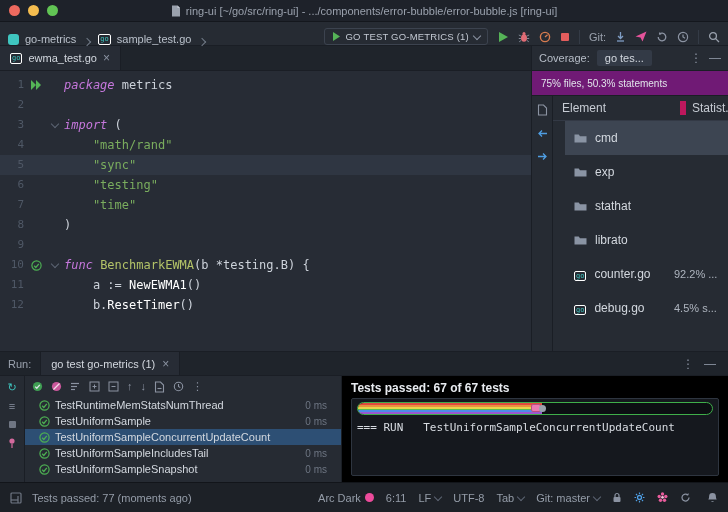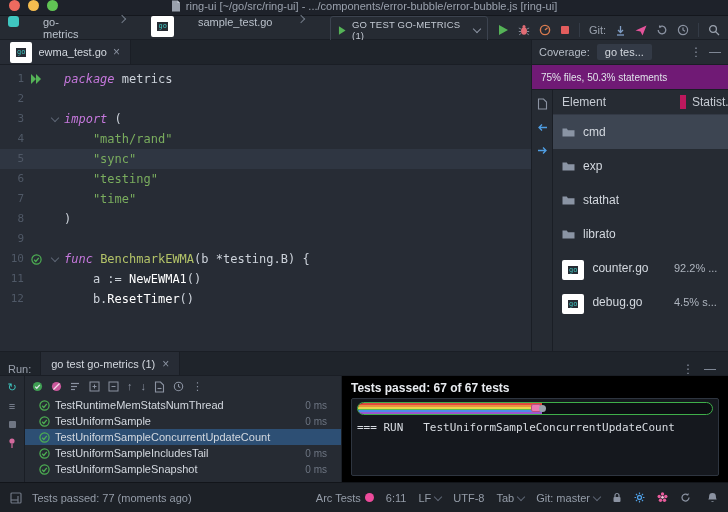--- a/index.html
+++ b/index.html
@@ -1,40 +1,40 @@
 <!DOCTYPE html>
 <html><head>
 <meta charset="utf-8">
 <style>
   html,body{margin:0;padding:0;background:#000;}
   .app{position:relative;width:728px;height:512px;background:#21252d;overflow:hidden;
        font-family:"Liberation Sans",sans-serif;color:#ccd2da;display:flex;flex-direction:column;}
   svg{display:block;}
 
   
-  .titlebar{height:16px;flex:none;background:#1e222a;border-bottom:1px solid #14171d;
-            display:flex;align-items:flex-start;position:relative;box-sizing:border-box;}
+  .titlebar{height:22px;flex:none;background:#1e222a;border-bottom:1px solid #14171d;
+            display:flex;align-items:center;position:relative;box-sizing:border-box;}
   .traffic{display:flex;gap:8px;padding-left:9px;z-index:2;}
   .tl{width:11px;height:11px;border-radius:50%;}
   .tl.red{background:#ee6a5f}.tl.yellow{background:#f5bd4f}.tl.green{background:#61c454}
   .title-center{position:absolute;left:0;right:0;display:flex;justify-content:center;align-items:center;
                 gap:5px;font-size:11px;color:#9aa1ad;}
 
   
   .navbar{height:24px;flex:none;background:#262b33;border-bottom:1px solid #1a1e25;display:flex;
-          align-items:flex-start;padding:0 8px;gap:24px;box-sizing:border-box;font-size:11px;}
+          align-items:flex-end;padding:0 8px;gap:6px;box-sizing:border-box;font-size:11px;}
   .crumb{color:#b9c0ca;}
   .chev-r{width:5px;height:5px;border-right:1px solid #717a87;border-top:1px solid #717a87;
           transform:rotate(45deg);margin:0 2px;flex:none;}
   .chev-dn{width:5px;height:5px;border-right:1px solid #8b93a2;border-bottom:1px solid #8b93a2;
            transform:rotate(45deg);margin-top:-2px;flex:none;}
   .chev-dn.dim{border-color:#5d6573;}
   .mod-icon{width:11px;height:11px;border-radius:3px;background:#3fc6c0;flex:none;}
   .go-badge{font-family:"DejaVu Sans Mono",monospace;font-size:7px;line-height:9px;color:#3fc6c0;
-            border:6px solid #ffffff;border-radius:2px;padding:0 1px;flex:none;}
+            border:1px solid #ffffff;border-radius:2px;padding:0 1px;flex:none;}
   .nav-right{margin-left:auto;display:flex;align-items:center;gap:9px;}
   .run-combo{display:flex;align-items:center;gap:5px;border:1px solid #3c434f;border-radius:3px;
              padding:2px 7px;font-size:9.5px;color:#c3c9d3;letter-spacing:.2px;}
   .vsep{width:1px;height:14px;background:#343b46;flex:none;}
   .nav-ic{display:flex;align-items:center;}
 
   
   .main{flex:1;display:flex;min-height:0;}
   .editor-pane{width:531px;flex:none;display:flex;flex-direction:column;background:#272c35;}
   .tabbar{height:25px;flex:none;background:#1f242b;display:flex;border-bottom:1px solid #1a1e25;box-sizing:border-box;}
@@ -63,29 +63,29 @@
   .glyph{color:#8b93a2;font-size:12px;line-height:12px;}
   .cov-summary{height:25px;flex:none;display:flex;align-items:center;padding:0 9px;font-size:10px;
                color:#e0e4ea;background:#701a75;border-bottom:1px solid #1a1e25;box-sizing:border-box;}
   .cov-body{flex:1;display:flex;min-height:0;}
   .cov-strip{width:20px;flex:none;border-right:1px solid #1a1e25;display:flex;flex-direction:column;
              align-items:center;padding-top:8px;gap:12px;}
   .cov-table{flex:1;display:flex;flex-direction:column;font-size:12px;min-width:0;}
   .cov-thead{display:flex;height:24px;flex:none;align-items:center;border-bottom:1px solid #333945;color:#c7ccd4;}
   .cov-th-el{flex:1;padding-left:9px;}
   .cov-th-stat{width:48px;flex:none;border-left:6px solid #be185d;padding-left:6px;box-sizing:border-box;}
-  .cov-row{display:flex;height:34px;flex:none;align-items:center;}
+  .cov-row{display:flex;height:34px;flex:none;align-items:center;margin-left:12px;}
   .cov-row.selected{background:#3d4552;}
   .cov-el{flex:1;display:flex;align-items:center;gap:8px;padding-left:9px;color:#d3d8df;min-width:0;}
   .cov-stat{width:60px;flex:none;padding-left:6px;box-sizing:border-box;color:#aeb5bf;font-size:11px;}
 
   
   .run-panel{height:131px;flex:none;border-top:1px solid #1a1e25;display:flex;flex-direction:column;
              background:#262b33;box-sizing:border-box;}
-  .run-header{height:24px;flex:none;background:#1f242b;display:flex;align-items:flex-end;gap:9px;
+  .run-header{height:24px;flex:none;background:#1f242b;display:flex;align-items:center;gap:9px;
               padding:0 8px;font-size:11px;border-bottom:1px solid #1a1e25;box-sizing:border-box;}
   .run-label{color:#9aa1ad;}
   .run-tab{background:#272c35;height:100%;display:flex;align-items:center;gap:7px;padding:0 10px;
            color:#d3d8df;border-left:1px solid #1a1e25;border-right:1px solid #1a1e25;box-sizing:border-box;}
   .rh-right{margin-left:auto;display:flex;align-items:center;gap:10px;padding-right:4px;}
   .run-body{flex:1;display:flex;min-height:0;}
   .run-strip{width:24px;flex:none;border-right:1px solid #1a1e25;display:flex;flex-direction:column;
              align-items:center;padding-top:6px;gap:8px;}
   .strip-g{font-size:11px;color:#8b93a2;line-height:11px;}
   .strip-g.teal{color:#3fc6c0;}
@@ -595,21 +595,21 @@
     <span>
       <svg width="12" height="12" viewBox="0 0 12 12">
           <rect x="1" y="1" width="10" height="10" rx="1" fill="none" stroke="#6f7683" stroke-width="1.2"></rect>
           <line x1="1" y1="8" x2="8" y2="8" stroke="#6f7683" stroke-width="1.2"></line>
           <line x1="8" y1="4" x2="8" y2="11" stroke="#6f7683" stroke-width="1.2"></line>
         </svg>
     </span>
     <span>Tests passed: 77 (moments ago)</span>
     <div class="sb-right">
       <span class="sb-item">
-        <span>Arc Tests</span>
+        <span>Arc Dark</span>
         <span class="pink-dot"></span>
       </span>
       <span class="sb-item">6:11</span>
       <span class="sb-item">
         <span>LF</span>
         <span class="chev-dn dim"></span>
       </span>
       <span class="sb-item">UTF-8</span>
       <span class="sb-item">
         <span>Tab</span>

